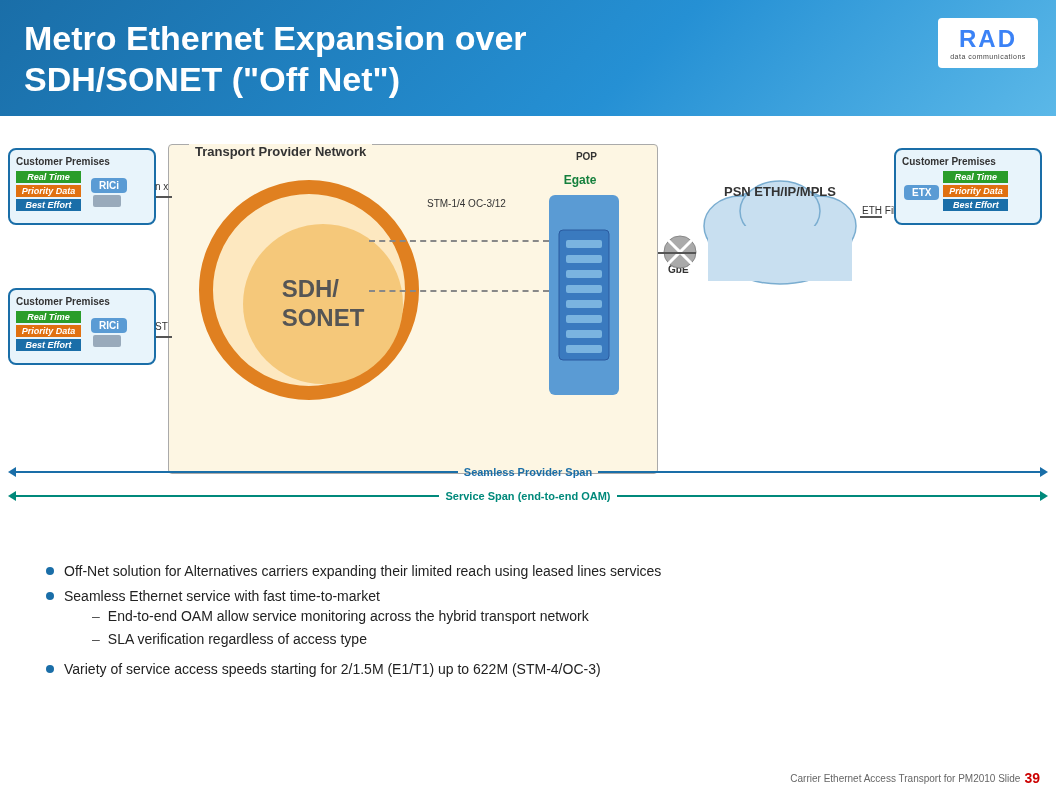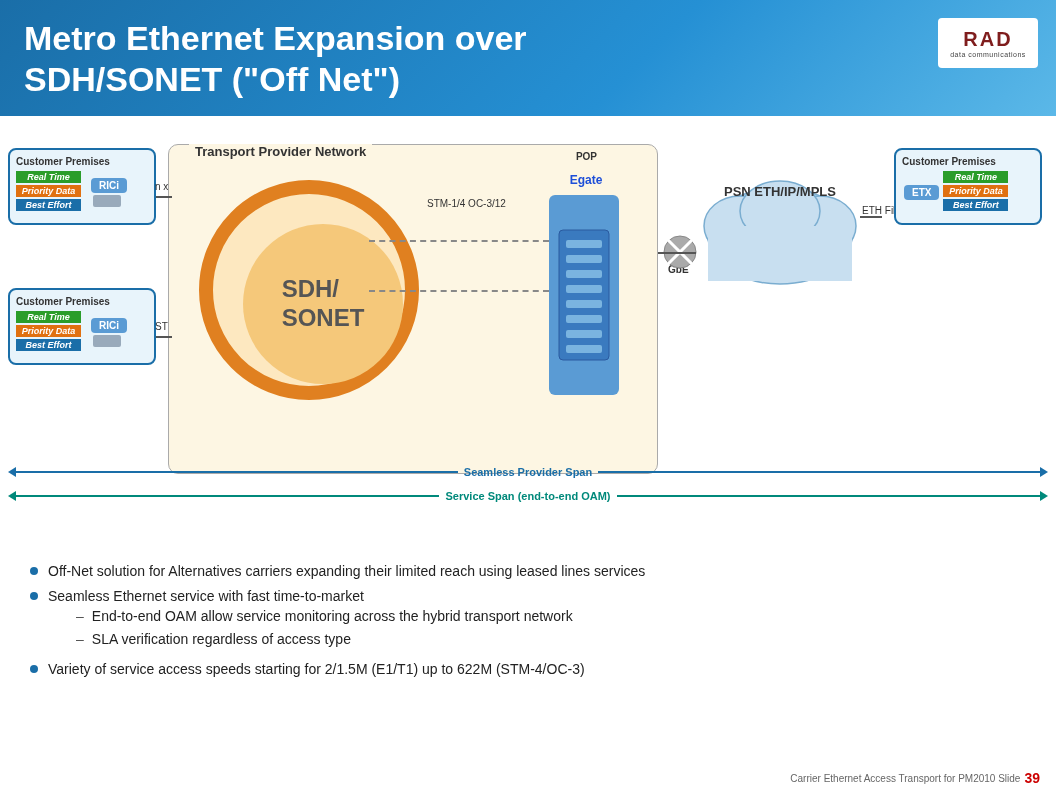--- a/index.html
+++ b/index.html
@@ -37,22 +37,22 @@
       background: #fff;
       border-radius: 4px;
       width: 100px;
       height: 50px;
       display: flex;
       flex-direction: column;
       align-items: center;
       justify-content: center;
     }
     .rad-text {
-      color: #7f1d1d;
-      font-size: 20px;
+      color: #3b82f6;
+      font-size: 24px;
       font-weight: 900;
       letter-spacing: 2px;
       line-height: 1;
     }
     .rad-sub {
       color: #444;
       font-size: 7px;
       letter-spacing: 0.5px;
       margin-top: 2px;
     }
@@ -66,21 +66,21 @@
     }
 
     
     .transport-network-box {
       position: absolute;
       left: 168px;
       top: 28px;
       width: 490px;
       height: 330px;
       border: 1.5px solid #aaa;
-      border-radius: 10px;
+      border-radius: 4px;
       background: #fdf6e3;
     }
     .transport-network-label {
       position: absolute;
       top: -1px;
       left: 20px;
       font-size: 13px;
       font-weight: 600;
       color: #333;
       background: #fdf6e3;
@@ -141,25 +141,25 @@
       height: 200px;
       background: #5a9bd4;
       border-radius: 6px;
       display: flex;
       flex-direction: column;
       align-items: center;
       justify-content: center;
     }
     .egate-label {
       position: absolute;
-      right: 36px;
+      right: 42px;
       top: 28px;
       font-size: 12px;
       font-weight: 600;
-      color: #1d4ed8;
+      color: #15803d;
       text-align: center;
       width: 70px;
     }
     .stm-label-top {
       position: absolute;
       left: 258px;
       top: 52px;
       font-size: 10px;
       color: #333;
       text-align: center;
@@ -305,21 +305,21 @@
       color: #fff;
       font-size: 10px;
       font-weight: 700;
       border-radius: 4px;
       padding: 2px 8px;
       margin-left: 2px;
     }
 
     
     .content-section {
-      padding: 16px 30px 10px 30px;
+      padding: 16px 30px 10px 46px;
       position: relative;
     }
     .bullet-item {
       display: flex;
       align-items: flex-start;
       margin-bottom: 6px;
       font-size: 14px;
       color: #222;
       line-height: 1.4;
     }

